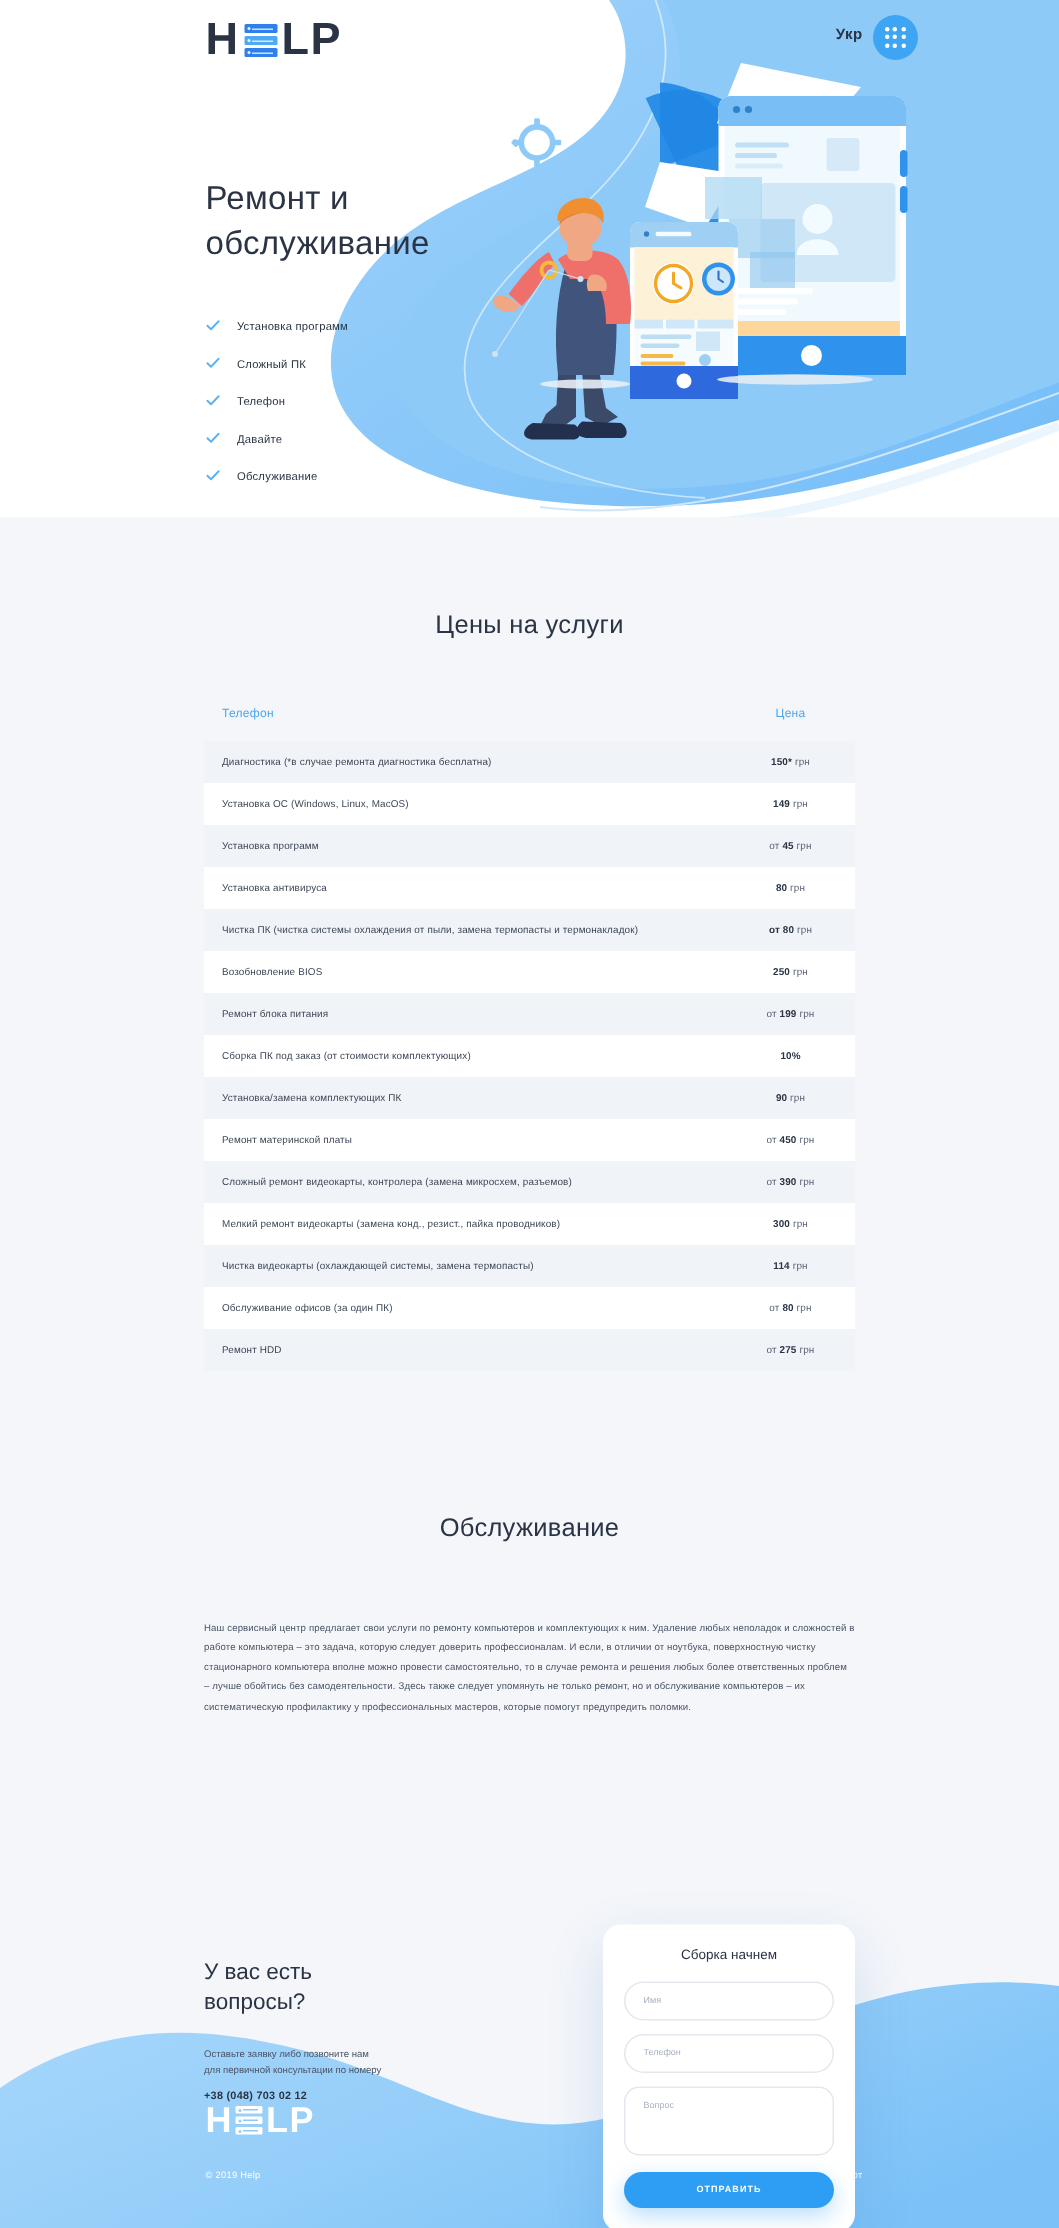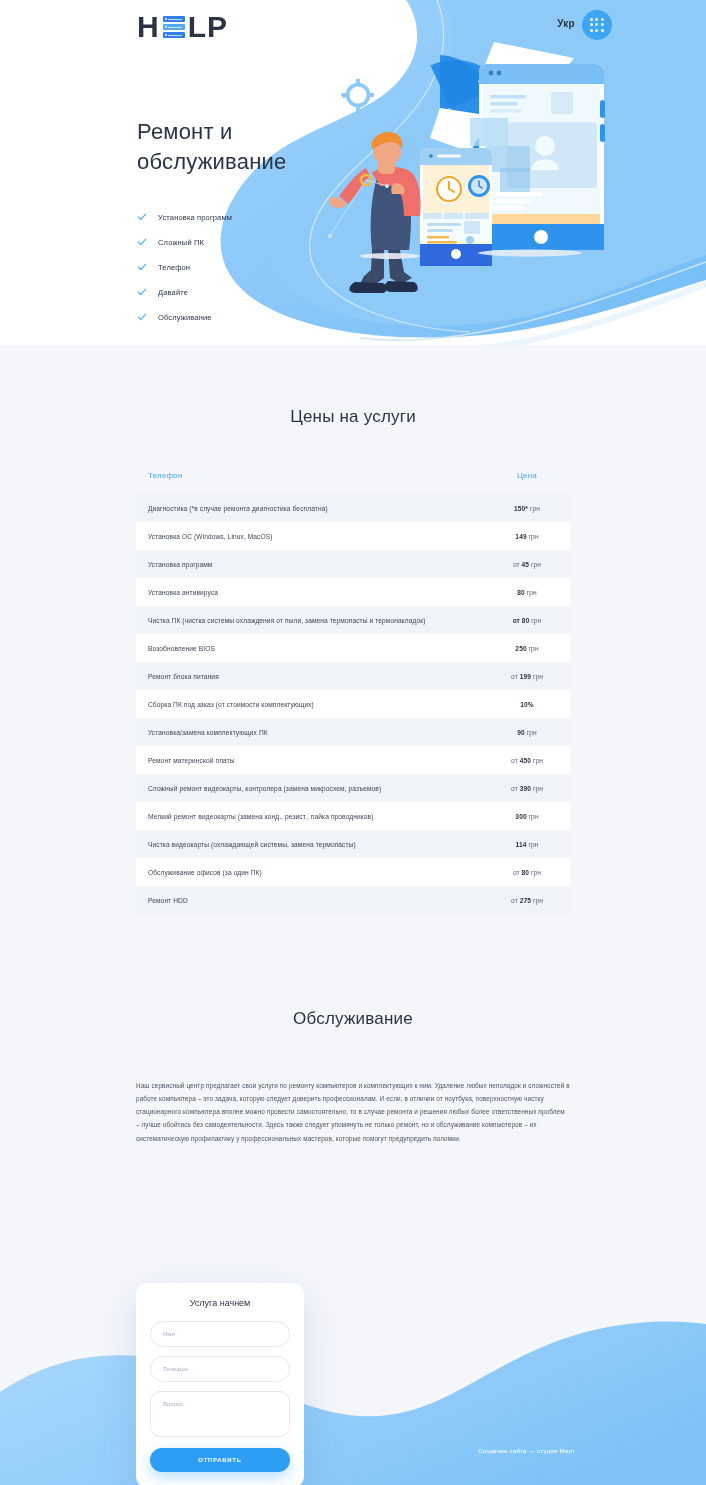--- a/index.html
+++ b/index.html
@@ -642,23 +642,34 @@
     </table>
   </section>
 
   <section class="service">
     <h2 class="section-title">Обслуживание</h2>
     <p class="service-body">Наш сервисный центр предлагает свои услуги по ремонту компьютеров и комплектующих к ним. Удаление любых неполадок и сложностей в работе компьютера – это задача, которую следует доверить профессионалам. И если, в отличии от ноутбука, поверхностную чистку стационарного компьютера вполне можно провести самостоятельно, то в случае ремонта и решения любых более ответственных проблем – лучше обойтись без самодеятельности. Здесь также следует упомянуть не только ремонт, но и обслуживание компьютеров – их систематическую профилактику у профессиональных мастеров, которые помогут предупредить поломки.</p>
   </section>
 
   <section class="contact">
     <div class="contact-inner">
+      <div class="contact-left">
+        <h2 class="contact-title">
+          <span>У вас есть</span><br>
+          <span>вопросы?</span>
+        </h2>
+        <p class="contact-note">
+          <span>Оставьте заявку либо позвоните нам</span><br>
+          <span>для первичной консультации по номеру</span>
+        </p>
+        <a class="contact-phone" href="#">+38 (048) 703 02 12</a>
+      </div>
 
       <form class="form-card">
-        <div class="form-title">Услуга начнем</div>
+        <div class="form-title">Сборка начнем</div>
         <input type="text" placeholder="Имя" style="">
         <input type="text" placeholder="Телефон" style="">
         <textarea placeholder="Вопрос" style=""></textarea>
         <button type="submit" class="submit-btn">ОТПРАВИТЬ</button>
       </form>
     </div>
   </section>
 
   <div class="footer-wave">
     <svg width="706" height="200" viewBox="0 0 706 200" xmlns="http://www.w3.org/2000/svg">

